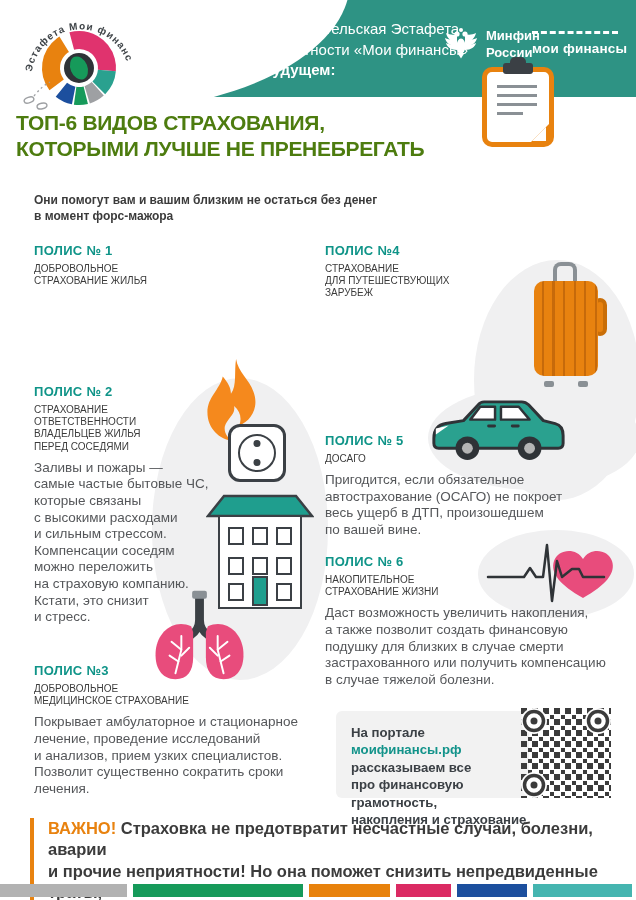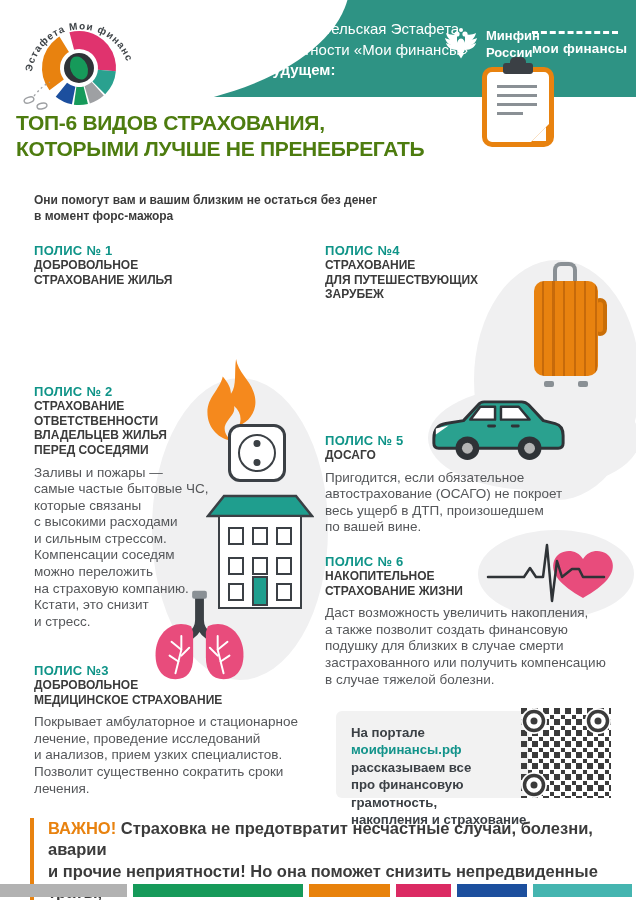--- a/index.html
+++ b/index.html
@@ -27,21 +27,21 @@
   .clip-line{position:absolute;left:10px;height:3px;background:#8a9095;}
   .clip-fold{position:absolute;right:-2px;bottom:-2px;}
   
   .title{position:absolute;left:16px;top:110px;font-size:21px;line-height:1.22;font-weight:800;
          color:#4d7c0f;letter-spacing:-.3px;white-space:pre-line;z-index:5;}
   .subtitle{position:absolute;left:34px;top:193px;font-size:12px;line-height:1.3;font-weight:700;
             color:#3B3B3B;white-space:pre-line;z-index:5;}
   
   .policy{position:absolute;z-index:5;}
   .plabel{font-size:13px;font-weight:800;color:#0F9488;letter-spacing:.3px;}
-  .ptitle{font-size:12px;line-height:1.22;font-weight:700;color:#3B3B3B;white-space:pre-line;}
+  .ptitle{margin-top:5px;font-size:10px;line-height:1.22;font-weight:400;color:#3B3B3B;white-space:pre-line;}
   .pbody{margin-top:7px;font-size:13.5px;line-height:1.23;color:#55575A;white-space:pre-line;}
   
   .blob{position:absolute;background:#F0F0F1;border-radius:50%;z-index:1;}
   
   .icon{position:absolute;z-index:2;}
   .socket{left:228px;top:424px;width:52px;height:52px;background:#fff;border:3px solid #3B4045;
           border-radius:12px;}
   .socket-ring{position:absolute;left:50%;top:50%;transform:translate(-50%,-50%);width:34px;height:34px;
                border:2.5px solid #3B4045;border-radius:50%;}
   .socket-dot{position:absolute;left:50%;transform:translateX(-50%);width:7px;height:7px;background:#3B4045;border-radius:50%;}

